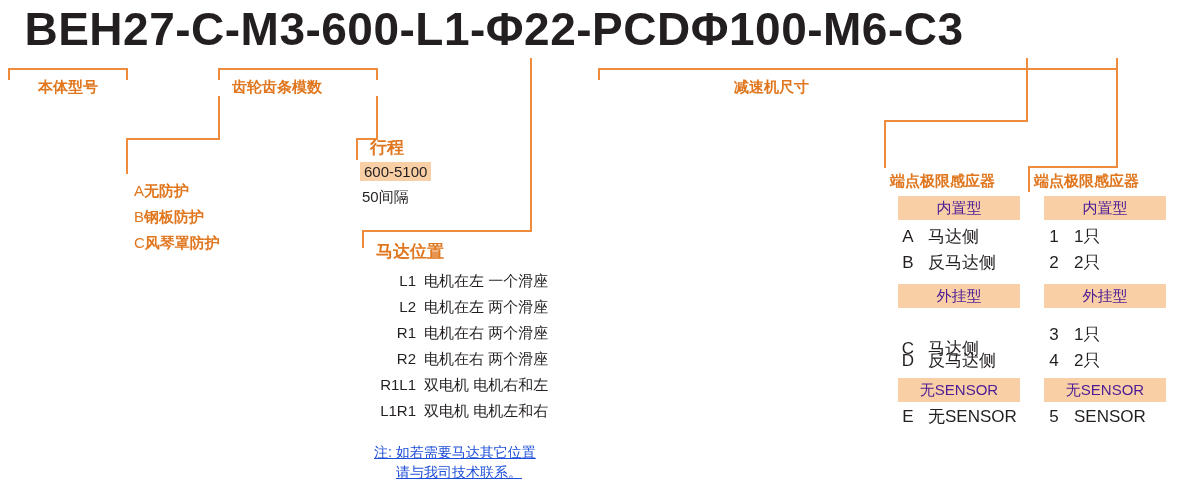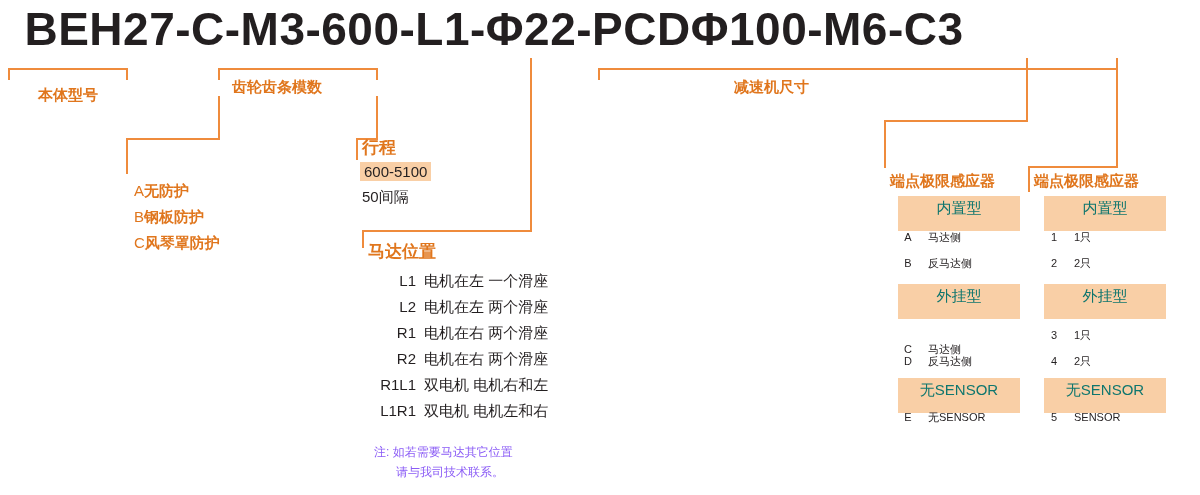--- a/index.html
+++ b/index.html
@@ -46,20 +46,21 @@
     font-weight: bold;
     color: #e0761d;
     white-space: nowrap;
   }
   .lbl-big {
     position: absolute;
     font-size: 17px;
     font-weight: bold;
     color: #e0761d;
     white-space: nowrap;
+    margin-left: 8px;
   }
   .plain {
     position: absolute;
     font-size: 15px;
     color: #231f20;
     white-space: nowrap;
   }
   .hl {
     position: absolute;
     background: #f9cfa6;
@@ -93,49 +94,50 @@
     text-decoration: underline;
   }
   
   #motor-list .opt-row .key { width: 44px; margin-right: 8px; }
 
   
   .sensor-band {
     position: absolute;
     background: #f9cfa6;
     font-size: 15px;
-    color: #0f766e;
+    color: #4c1d95;
     text-align: center;
     line-height: 24px;
-    height: 35px;
+    height: 24px;
     white-space: nowrap;
   }
   .sensor-row {
     position: absolute;
-    font-size: 11px;
+    font-size: 17px;
     color: #231f20;
     white-space: nowrap;
     line-height: 26px;
     height: 26px;
   }
   .sensor-row .k {
     display: inline-block;
     width: 20px;
     text-align: center;
   }
   .sensor-row .v {
     display: inline-block;
     margin-left: 10px;
   }
   .note {
     position: absolute;
-    font-size: 12px;
-    color: #8b5cf6;
+    font-size: 14px;
+    color: #1d4ed8;
     line-height: 20px;
     white-space: nowrap;
+    text-decoration: underline;
   }
 </style>
 </head>
 <body>
 
 <div id="root">
 
   <div class="code-title">BEH27-C-M3-600-L1-Φ22-PCDΦ100-M6-C3</div>
 
   <div class="ln ln-h" style="left:8px; top:68px; width:120px;"></div>
@@ -143,21 +145,21 @@
   <div class="ln ln-v" style="left:126px; top:68px; height:12px;"></div>
 
   <div class="ln ln-h" style="left:218px; top:68px; width:160px;"></div>
   <div class="ln ln-v" style="left:218px; top:68px; height:12px;"></div>
   <div class="ln ln-v" style="left:376px; top:68px; height:12px;"></div>
 
   <div class="ln ln-h" style="left:598px; top:68px; width:520px;"></div>
   <div class="ln ln-v" style="left:598px; top:68px; height:12px;"></div>
   <div class="ln ln-v" style="left:1116px; top:68px; height:12px;"></div>
 
-  <div class="lbl" style="left:38px; top:78px;margin-top:8px;">本体型号</div>
+  <div class="lbl" style="left:38px; top:78px;">本体型号</div>
   <div class="lbl" style="left:232px; top:78px;">齿轮齿条模数</div>
   <div class="lbl" style="left:734px; top:78px;">减速机尺寸</div>
 
   <div class="ln ln-v" style="left:218px; top:96px; height:44px;"></div>
   <div class="ln ln-h" style="left:126px; top:138px; width:94px;"></div>
   <div class="ln ln-v" style="left:126px; top:138px; height:36px;"></div>
 
   <div class="opt-list" style="left:134px; top:178px;">
     <div class="opt-row bold-orange">
       <span class="key">A</span><span class="val">无防护</span>

